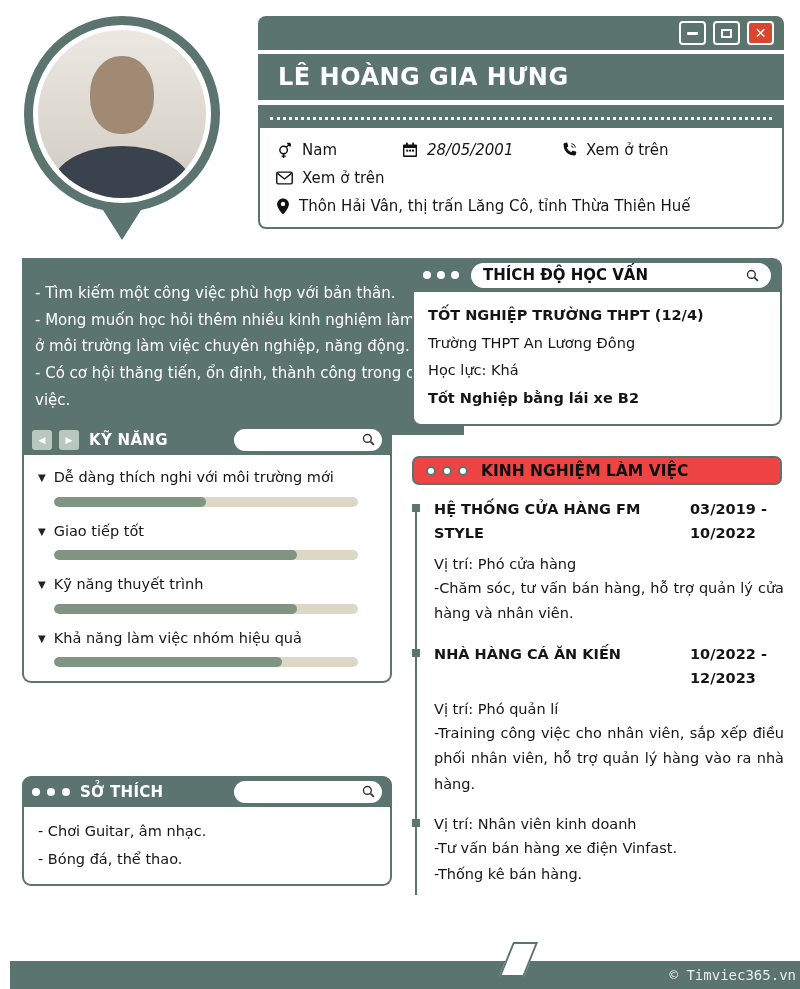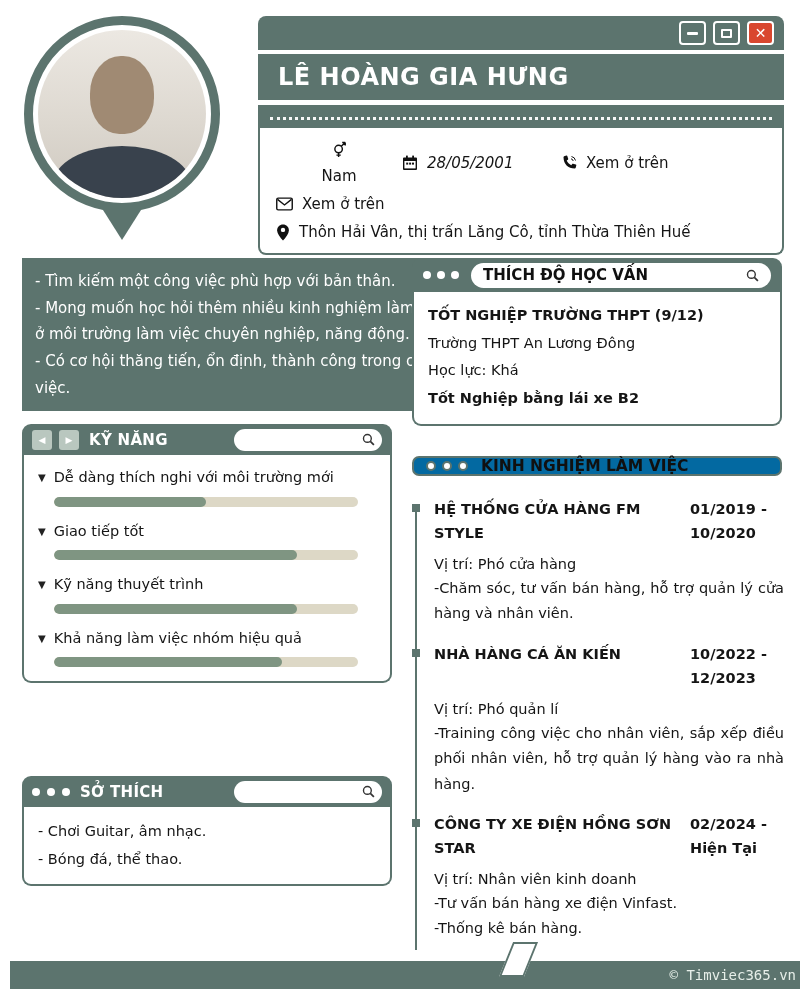--- a/index.html
+++ b/index.html
@@ -63,21 +63,21 @@
     content:""; position:absolute; left:12px; right:12px; top:50%;
     border-top:3px dotted rgba(255,255,255,.95);
   }
   .info-area{
     background:#fff; border:2px solid var(--teal); border-top:none;
     border-radius:0 0 8px 8px; padding:13px 16px 12px;
   }
   .info-row{ display:flex; align-items:center; margin-bottom:10px; }
   .info-row:last-child{ margin-bottom:0; }
   .info-item{ display:flex; align-items:center; gap:9px; font-size:15px; }
-  .info-item.w1{ width:126px;flex-direction:column; } .info-item.w2{ width:159px;font-style:italic; }
+  .info-item.w1{ width:126px; } .info-item.w2{ width:159px;font-style:italic; }
   .icon{ display:inline-flex; align-items:center; justify-content:center; flex:0 0 auto; }
 
   
   .box{ position:absolute; left:22px; width:370px; }
   .box-header{
     background:var(--teal); border-radius:9px 9px 0 0; height:31px;
     display:flex; align-items:center; gap:7px; padding:0 10px;
   }
   .box-title{ color:#fff; font-weight:bold; font-size:15px; letter-spacing:.3px; margin-left:3px; }
   .box-body{
@@ -91,21 +91,21 @@
     display:flex; align-items:center; justify-content:center; font-size:9px; cursor:pointer;
   }
   .search-pill{
     margin-left:auto; width:148px; height:22px; background:#fff; border-radius:11px;
     display:flex; align-items:center; justify-content:flex-end; padding:0 7px; cursor:text;
   }
 
   
   .objective{
     position:absolute; left:22px; top:258px; width:442px;
-    background:var(--teal); color:#fff; padding:10px 13px;
+    background:var(--teal); color:#fff; padding:22px 13px;
     font-size:15px; line-height:1.78;
   }
   .objective::before{
     content:""; position:absolute; left:-6px; top:-6px; width:100%; height:100%;
     border:1.5px solid var(--teal); z-index:-1; background:#fff;
   }
 
   
   .skill{ margin:5px 0 15px; }
   .skill:last-child{ margin-bottom:8px; }
@@ -127,22 +127,22 @@
   }
   .edu-body{
     background:#fff; border:2px solid var(--teal); border-top:none;
     border-radius:0 0 9px 9px; padding:10px 14px 12px; font-size:14.5px;
   }
   .edu-line{ line-height:1.9; }
   .bold{ font-weight:bold; }
 
   
   .exp-header{
-    position:absolute; left:412px; top:456px; width:370px; height:20px;
-    background:#0369a1; border:2px solid var(--teal); border-radius:7px;
+    position:absolute; left:412px; top:456px; width:370px; height:29px;
+    background:#ef4444; border:2px solid var(--teal); border-radius:7px;
     display:flex; align-items:center; gap:6px; padding:0 12px;
   }
   .exp-title{ font-weight:bold; font-size:15.5px; margin-left:7px; color:#101010; }
   .exp-content{ position:absolute; left:412px; top:498px; width:372px; }
   .exp-timeline{ position:absolute; left:3px; top:8px; bottom:8px; width:2px; background:var(--teal); }
   .exp-entry{ position:relative; padding-left:22px; margin-bottom:16px; }
   .exp-entry::before{
     content:""; position:absolute; left:0; top:6px; width:8px; height:8px; background:var(--teal);
   }
   .exp-head{ display:flex; gap:8px; }
@@ -340,60 +340,56 @@
         <span>THÍCH ĐỘ HỌC VẤN</span>
         <span class="icon">
           <svg viewBox="0 0 14 14" width="13" height="13">
             <circle cx="5.8" cy="5.8" r="4.2" fill="none" stroke="#333" stroke-width="1.5"></circle>
             <line x1="9" y1="9" x2="12.8" y2="12.8" stroke="#333" stroke-width="1.8"></line>
           </svg>
         </span>
       </span>
     </div>
     <div class="edu-body">
-      <div class="edu-line bold">TỐT NGHIỆP TRƯỜNG THPT (9/12)</div>
+      <div class="edu-line bold">TỐT NGHIỆP TRƯỜNG THPT (12/4)</div>
       <div class="edu-line">Trường THPT An Lương Đông</div>
       <div class="edu-line">Học lực: Khá</div>
       <div class="edu-line bold">Tốt Nghiệp bằng lái xe B2</div>
     </div>
   </div>
 
   <div class="exp-header">
     <span class="dot-o"></span>
     <span class="dot-o"></span>
     <span class="dot-o"></span>
     <span class="exp-title">KINH NGHIỆM LÀM VIỆC</span>
   </div>
 
   <div class="exp-content">
     <div class="exp-timeline"></div>
 
     <div class="exp-entry">
       <div class="exp-head">
         <div class="exp-company">HỆ THỐNG CỬA HÀNG FM STYLE</div>
-        <div class="exp-period">01/2019 - 10/2020</div>
+        <div class="exp-period">03/2019 - 10/2022</div>
       </div>
       <div class="exp-pos">Vị trí: Phó cửa hàng</div>
       <div class="exp-detail">-Chăm sóc, tư vấn bán hàng, hỗ trợ quản lý cửa hàng và nhân viên.</div>
     </div>
 
     <div class="exp-entry">
       <div class="exp-head">
         <div class="exp-company">NHÀ HÀNG CÁ ĂN KIẾN</div>
         <div class="exp-period">10/2022 - 12/2023</div>
       </div>
       <div class="exp-pos">Vị trí: Phó quản lí</div>
       <div class="exp-detail">-Training công việc cho nhân viên, sắp xếp điều phối nhân viên, hỗ trợ quản lý hàng vào ra nhà hàng.</div>
     </div>
 
     <div class="exp-entry">
-      <div class="exp-head">
-        <div class="exp-company">CÔNG TY XE ĐIỆN HỒNG SƠN STAR</div>
-        <div class="exp-period">02/2024 - Hiện Tại</div>
-      </div>
       <div class="exp-pos">Vị trí: Nhân viên kinh doanh</div>
       <div class="exp-detail">-Tư vấn bán hàng xe điện Vinfast.</div>
       <div class="exp-detail">-Thống kê bán hàng.</div>
     </div>
   </div>
 
   <div class="footer">
     <span class="footer-text">© Timviec365.vn</span>
   </div>
   <div class="footer-logo"></div>

